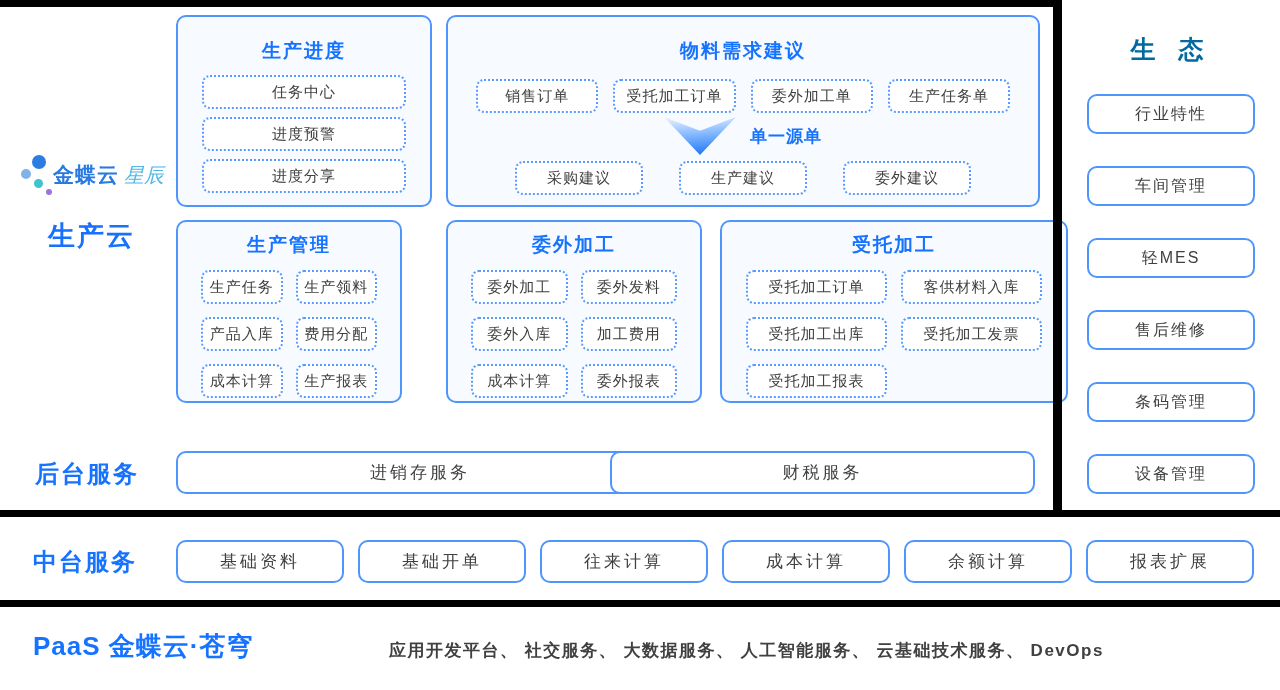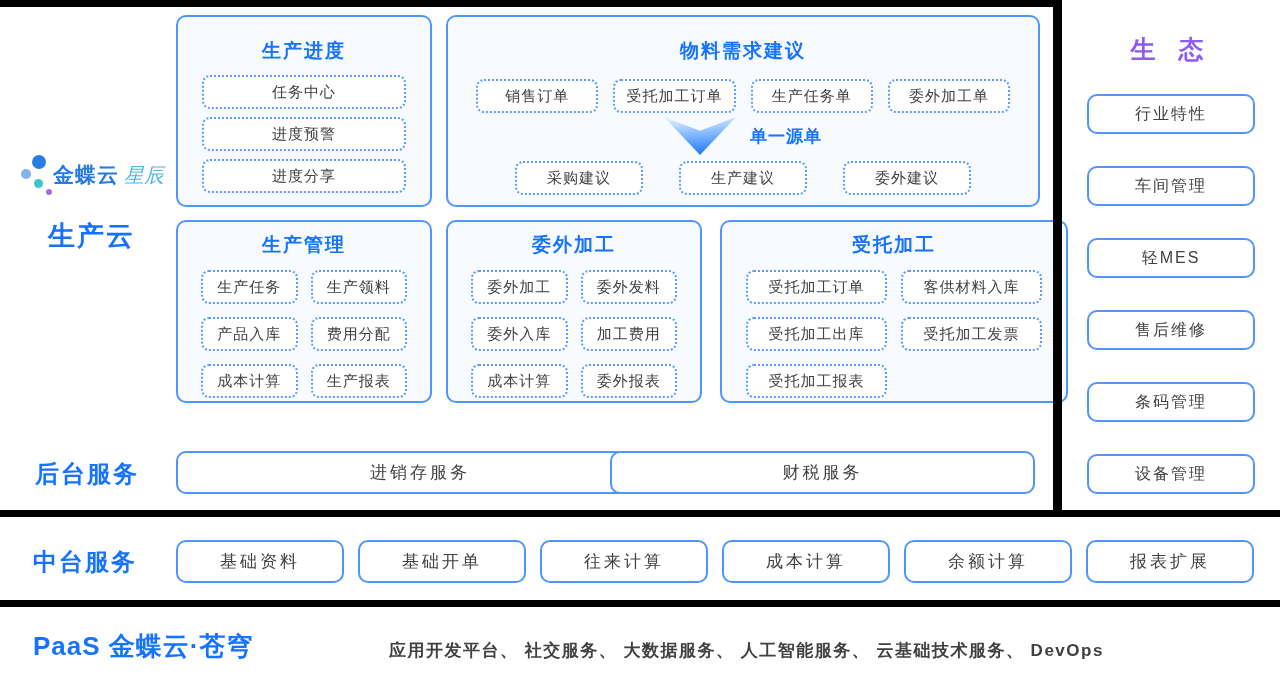--- a/index.html
+++ b/index.html
@@ -39,21 +39,21 @@
   .down-arrow { width:72px; height:38px;
                 background:linear-gradient(175deg,#e4efff 5%,#8fc0ff 40%,#1b74f5 95%);
                 clip-path:polygon(0 0,50% 36%,100% 0,50% 100%); }
   .arrow-label { color:#1673ff; font-size:17px; font-weight:700; letter-spacing:1px; }
   .sugg-row { display:flex; justify-content:center; gap:36px; margin-top:6px; }
   .sugg-row .ditem { width:128px; }
   .grid2 { display:grid; grid-template-columns:1fr 1fr; gap:13px; padding:12px 23px 0; }
 
   
   .eco-title { position:absolute; left:1062px; top:33px; width:218px; text-align:center;
-               color:#8b5cf6; font-size:25px; font-weight:700; letter-spacing:8px; }
+               color:#0369a1; font-size:25px; font-weight:700; letter-spacing:8px; }
   .eco-stack { position:absolute; left:1087px; top:94px; width:168px; display:flex;
                flex-direction:column; gap:32px; }
   .eco-box { height:40px; border:2px solid #4e95fc; border-radius:10px; background:#fff;
              color:#404040; font-size:16px; display:flex; align-items:center;
              justify-content:center; letter-spacing:2px; box-sizing:border-box; }
 
   
   .band-label { position:absolute; color:#1673ff; font-size:24px; font-weight:700;
                 letter-spacing:2px; }
   .solid-box { position:absolute; border:2px solid #4e95fc; border-radius:10px;
@@ -96,35 +96,35 @@
       <div class="ditem">进度预警</div>
       <div class="ditem">进度分享</div>
     </div>
   </section>
 
   <section class="panel" style="left:446px;top:15px;width:594px;height:192px">
     <h3 class="ptitle pt-tall">物料需求建议</h3>
     <div class="hrow">
       <div class="ditem">销售订单</div>
       <div class="ditem">受托加工订单</div>
+      <div class="ditem">委外加工单</div>
       <div class="ditem">生产任务单</div>
-      <div class="ditem">委外加工单</div>
     </div>
     <div class="arrow-row">
       <div class="down-arrow"></div>
       <div class="arrow-label">单一源单</div>
     </div>
     <div class="sugg-row">
       <div class="ditem">采购建议</div>
       <div class="ditem">生产建议</div>
       <div class="ditem">委外建议</div>
     </div>
   </section>
 
-  <section class="panel" style="left:176px;top:220px;width:256px;height:183px">
+  <section class="panel" style="left:176px;top:220px;width:226px;height:183px">
     <h3 class="ptitle pt-short">生产管理</h3>
     <div class="grid2">
       <div class="ditem">生产任务</div>
       <div class="ditem">生产领料</div>
       <div class="ditem">产品入库</div>
       <div class="ditem">费用分配</div>
       <div class="ditem">成本计算</div>
       <div class="ditem">生产报表</div>
     </div>
   </section>

